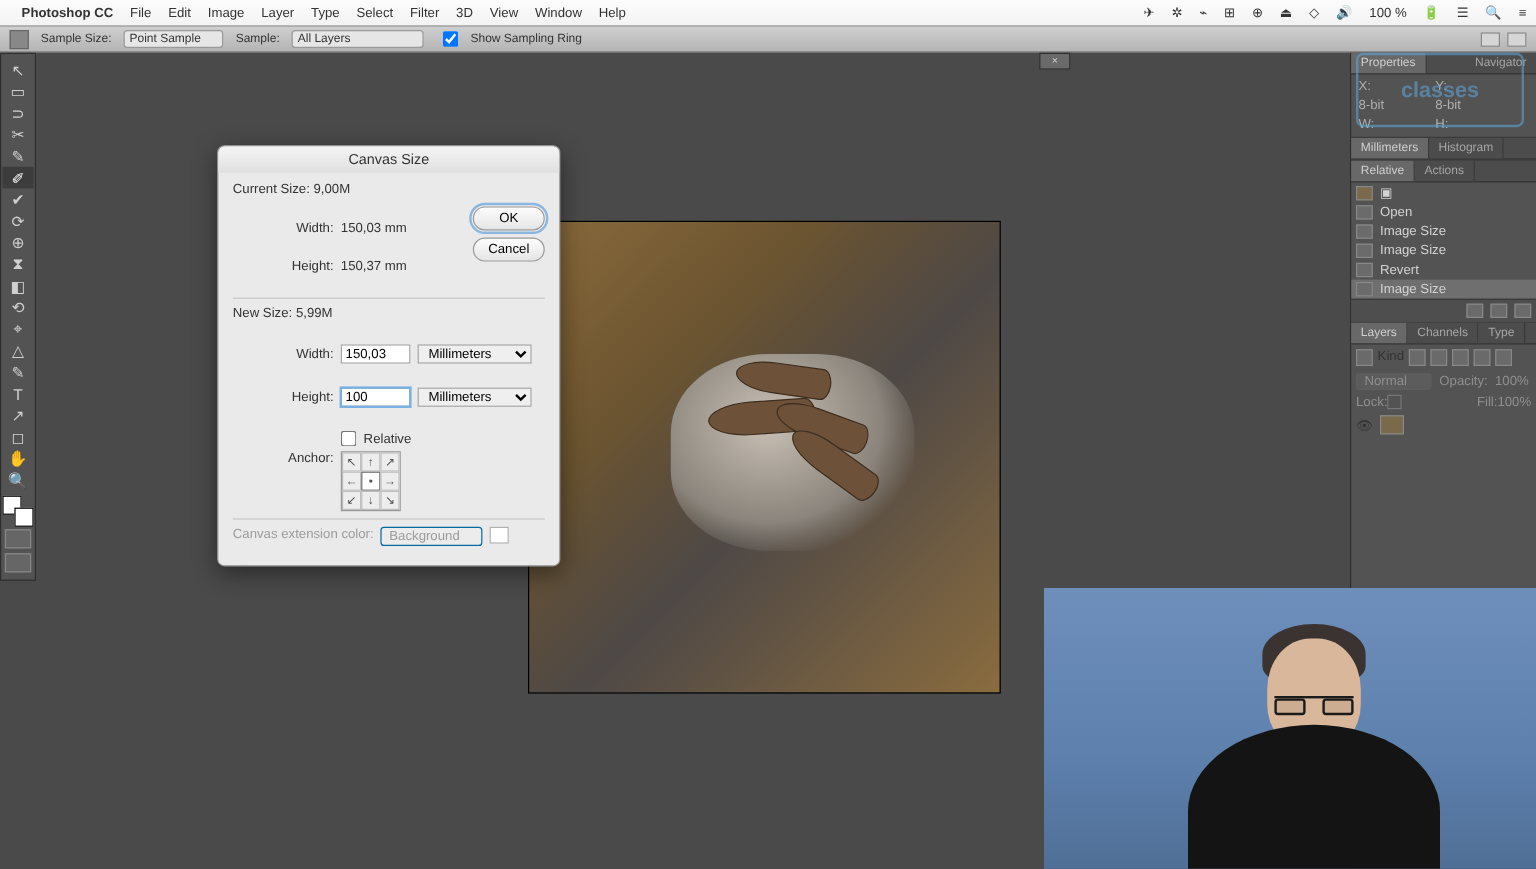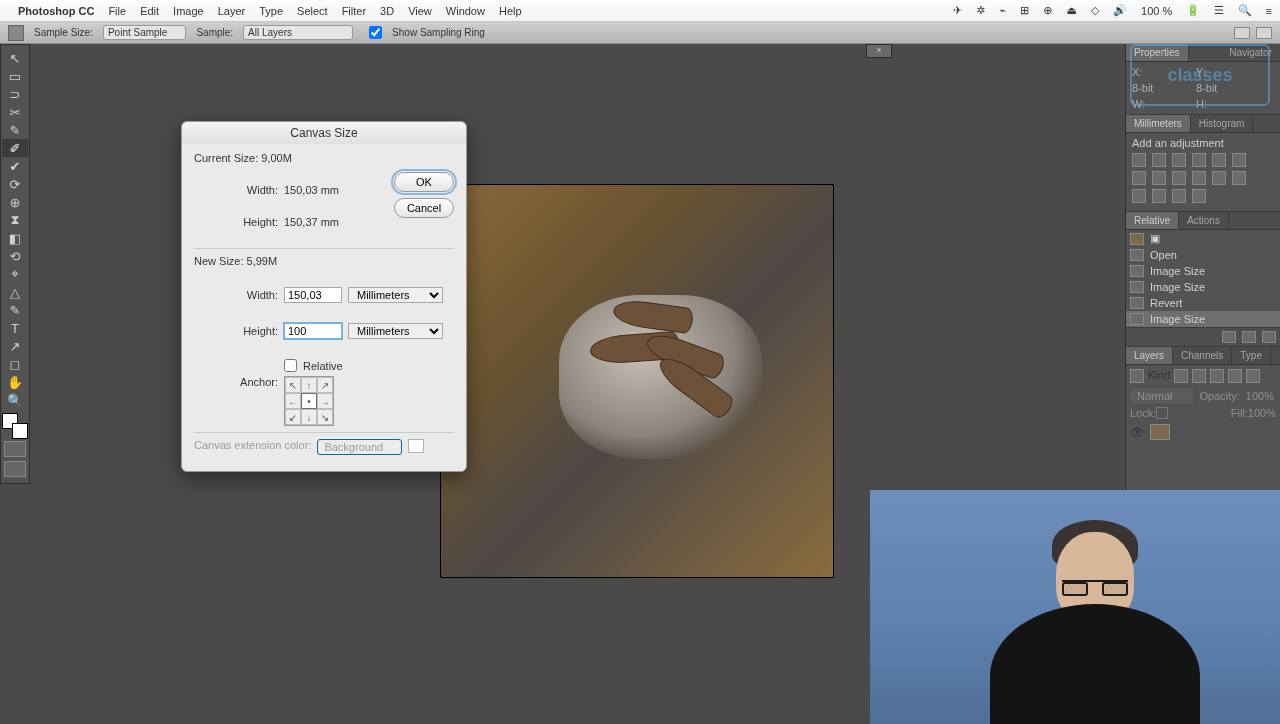--- a/index.html
+++ b/index.html
@@ -254,45 +254,20 @@
       </div>
     </div>
     <div class="nav-wm">classes</div>
   </div>
 
   <div class="panel">
     <div class="panel-tabs">
       <span>Millimeters</span>
       <span class="inactive">Histogram</span>
     </div>
-    <div class="panel-body">
-      <div>Add an adjustment</div>
-      <div class="adj-row">
-          <i></i>
-          <i></i>
-          <i></i>
-          <i></i>
-          <i></i>
-          <i></i>
-        </div>
-      <div class="adj-row">
-          <i></i>
-          <i></i>
-          <i></i>
-          <i></i>
-          <i></i>
-          <i></i>
-        </div>
-      <div class="adj-row">
-          <i></i>
-          <i></i>
-          <i></i>
-          <i></i>
-        </div>
-    </div>
   </div>
 
   <div class="panel">
     <div class="panel-tabs">
       <span>Relative</span>
       <span class="inactive">Actions</span>
     </div>
     <div class="panel-body" style="padding:0">
       <div class="history-item">
           <span class="thumb"></span>

